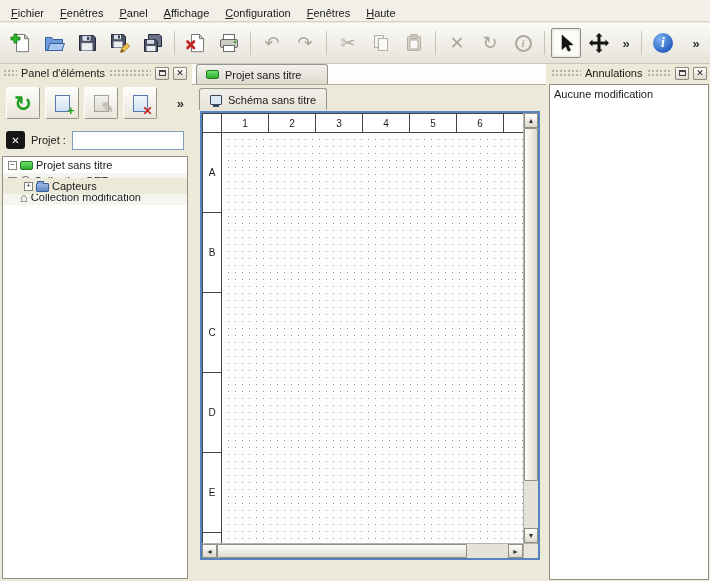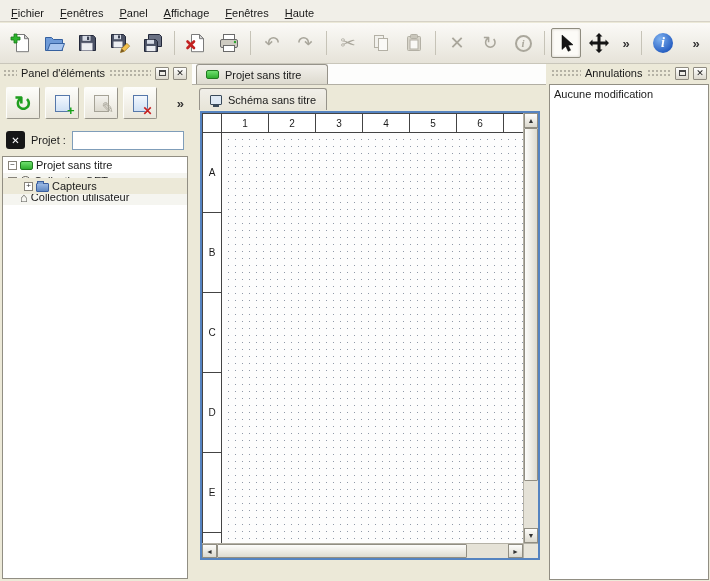--- a/index.html
+++ b/index.html
@@ -173,20 +173,21 @@
 </head>
 <body>
 
 <div id="app">
 
   <div class="menubar">
     <span class="menu-item">Fichier</span>
     <span class="menu-item">Fenêtres</span>
     <span class="menu-item">Panel</span>
     <span class="menu-item">Affichage</span>
+    <span class="menu-item">Configuration</span>
     <span class="menu-item">Fenêtres</span>
     <span class="menu-item">Haute</span>
   </div>
 
   <div class="toolbar">
     <div class="tbtn">
       <svg width="22" height="22" viewBox="0 0 22 22">
         <path d="M6.5 2.5h8l4 4.2v13h-12z" fill="#fff" stroke="#7a7a7a"></path>
         <path d="M14.5 2.5l4 4.2h-4z" fill="#d8d8d8" stroke="#7a7a7a"></path>
         <path d="M4 2h3v3h3v3H7v3H4V8H1V5h3z" fill="#2cb52c" stroke="#167a16" stroke-width="0.8"></path>
@@ -427,21 +428,21 @@
       <div class="trow child">
         <span class="exp">
             <span>+</span>
           </span>
         <span class="ticon i-folder"></span>
         <span class="tlabel">Capteurs</span>
       </div>
       <div class="trow odd">
         <span class="exp-spacer"></span>
         <span class="ticon i-home">⌂</span>
-        <span class="tlabel">Collection utilisateur</span>
+        <span class="tlabel">Collection modification</span>
       </div>
     </div>
   </div>
 
   <div class="mdi">
     <div class="proj-tabbar">
       <div class="proj-tab">
         <span class="ticon i-project"></span>
         <span>Projet sans titre</span>
       </div>

